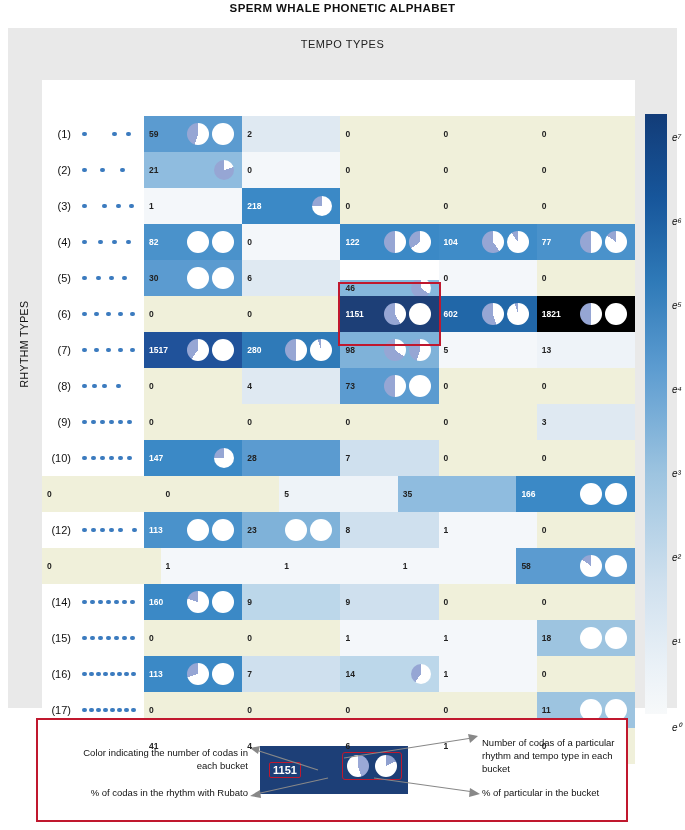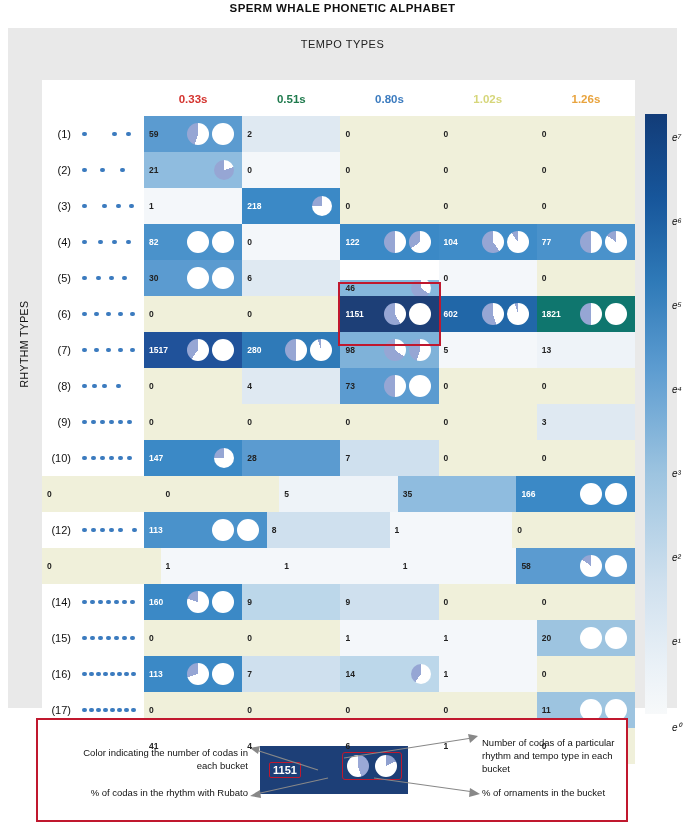--- a/index.html
+++ b/index.html
@@ -214,28 +214,20 @@
 </head>
 <body>
 
 <div id="title">SPERM WHALE PHONETIC ALPHABET</div>
 
 <div id="chart-area">
   <div class="grey-band"></div>
   <div class="tempo-header">TEMPO TYPES</div>
   <div class="matrix-bg"></div>
 
-  <div class="col-labels">
-    <div class="col-label-spacer"></div>
-  <div class="col-label" style="color: rgb(212, 51, 46);">0.33s</div>
-      <div class="col-label" style="color: rgb(31, 122, 77);">0.51s</div>
-      <div class="col-label" style="color: rgb(59, 123, 191);">0.80s</div>
-      <div class="col-label" style="color: rgb(214, 214, 122);">1.02s</div>
-      <div class="col-label" style="color: rgb(232, 163, 61);">1.26s</div>
-    </div>
 
   <div id="rows">
       <div class="row">
         <div class="row-label">
           <span class="rl-num">(1)</span>
           <span class="rl-dots">
             <span class="dot" style="left: 6px;"></span>
             <span class="dot" style="left: 36px;"></span>
             <span class="dot" style="left: 50px;"></span>
           </span>
@@ -416,21 +408,21 @@
             <span class="pie" style="background: rgb(255, 255, 255);"></span>
           </span>
         </div>
         <div class="cell" style="background: rgb(33, 103, 168);">
           <span class="cell-count" style="color: rgb(255, 255, 255);">602</span>
           <span class="pies">
             <span class="pie" style="background: conic-gradient(rgb(255, 255, 255) 0deg, rgb(255, 255, 255) 45%, rgb(150, 166, 212) 45%, rgb(150, 166, 212) 100%);"></span>
             <span class="pie" style="background: conic-gradient(rgb(255, 255, 255) 0deg, rgb(255, 255, 255) 95%, rgb(150, 166, 212) 95%, rgb(150, 166, 212) 100%);"></span>
           </span>
         </div>
-        <div class="cell" style="background: #0f766e;">
+        <div class="cell" style="background: #000000;">
           <span class="cell-count" style="color: rgb(255, 255, 255);">1821</span>
           <span class="pies">
             <span class="pie" style="background: conic-gradient(rgb(255, 255, 255) 0deg, rgb(255, 255, 255) 50%, rgb(150, 166, 212) 50%, rgb(150, 166, 212) 100%);"></span>
             <span class="pie" style="background: rgb(255, 255, 255);"></span>
           </span>
         </div>
       </div>
       <div class="row">
         <div class="row-label">
           <span class="rl-num">(7)</span>
@@ -587,20 +579,27 @@
             <span class="dot" style="left: 6px;"></span>
             <span class="dot" style="left: 15px;"></span>
             <span class="dot" style="left: 24px;"></span>
             <span class="dot" style="left: 33px;"></span>
             <span class="dot" style="left: 42px;"></span>
             <span class="dot" style="left: 56px;"></span>
           </span>
         </div>
         <div class="cell" style="background: rgb(74, 146, 203);">
           <span class="cell-count" style="color: rgb(255, 255, 255);">113</span>
+          <span class="pies">
+            <span class="pie" style="background: rgb(255, 255, 255);"></span>
+            <span class="pie" style="background: rgb(255, 255, 255);"></span>
+          </span>
+        </div>
+        <div class="cell" style="background: rgb(127, 178, 217);">
+          <span class="cell-count" style="color: rgb(34, 34, 34);">23</span>
           <span class="pies">
             <span class="pie" style="background: rgb(255, 255, 255);"></span>
             <span class="pie" style="background: rgb(255, 255, 255);"></span>
           </span>
         </div>
         <div class="cell" style="background: rgb(207, 224, 238);">
           <span class="cell-count" style="color: rgb(34, 34, 34);">8</span>
         </div>
         <div class="cell" style="background: rgb(244, 247, 250);">
           <span class="cell-count" style="color: rgb(34, 34, 34);">1</span>
@@ -682,21 +681,21 @@
         <div class="cell" style="background: rgb(240, 240, 218);">
           <span class="cell-count" style="color: rgb(34, 34, 34);">0</span>
         </div>
         <div class="cell" style="background: rgb(244, 247, 250);">
           <span class="cell-count" style="color: rgb(34, 34, 34);">1</span>
         </div>
         <div class="cell" style="background: rgb(244, 247, 250);">
           <span class="cell-count" style="color: rgb(34, 34, 34);">1</span>
         </div>
         <div class="cell" style="background: rgb(157, 196, 224);">
-          <span class="cell-count" style="color: rgb(34, 34, 34);">20</span>
+          <span class="cell-count" style="color: rgb(34, 34, 34);">18</span>
           <span class="pies">
             <span class="pie" style="background: rgb(255, 255, 255);"></span>
             <span class="pie" style="background: rgb(255, 255, 255);"></span>
           </span>
         </div>
       </div>
       <div class="row">
         <div class="row-label">
           <span class="rl-num">(16)</span>
           <span class="rl-dots">
@@ -819,21 +818,21 @@
   <div class="legend-swatch">
     <span class="lcount">1151</span>
     <span class="legend-pies">
       <span class="pie" style="background:conic-gradient(#9aa8d6 0 45%, #ffffff 45% 100%)"></span>
       <span class="pie" style="background:conic-gradient(#8fa0cf 0 18%, #ffffff 18% 100%)"></span>
     </span>
   </div>
   <div class="legend-text lt-left1">Color indicating the number of codas in each bucket</div>
   <div class="legend-text lt-left2">% of codas in the rhythm with Rubato</div>
   <div class="legend-text lt-right1">Number of codas of a particular rhythm and tempo type in each bucket</div>
-  <div class="legend-text lt-right2">% of ornaments in the bucket</div>
+  <div class="legend-text lt-right2">% of particular in the bucket</div>
 
   <svg class="arrow" style="left:212px;top:26px;width:70px;height:30px;">
     <line x1="68" y1="24" x2="6" y2="4" stroke="#888" stroke-width="1.2"></line>
     <polygon points="0,2 10,0 8,8" fill="#888"></polygon>
   </svg>
   <svg class="arrow" style="left:212px;top:56px;width:80px;height:26px;">
     <line x1="78" y1="2" x2="6" y2="18" stroke="#888" stroke-width="1.2"></line>
     <polygon points="0,20 10,14 11,22" fill="#888"></polygon>
   </svg>
   <svg class="arrow" style="left:300px;top:14px;width:140px;height:26px;">

